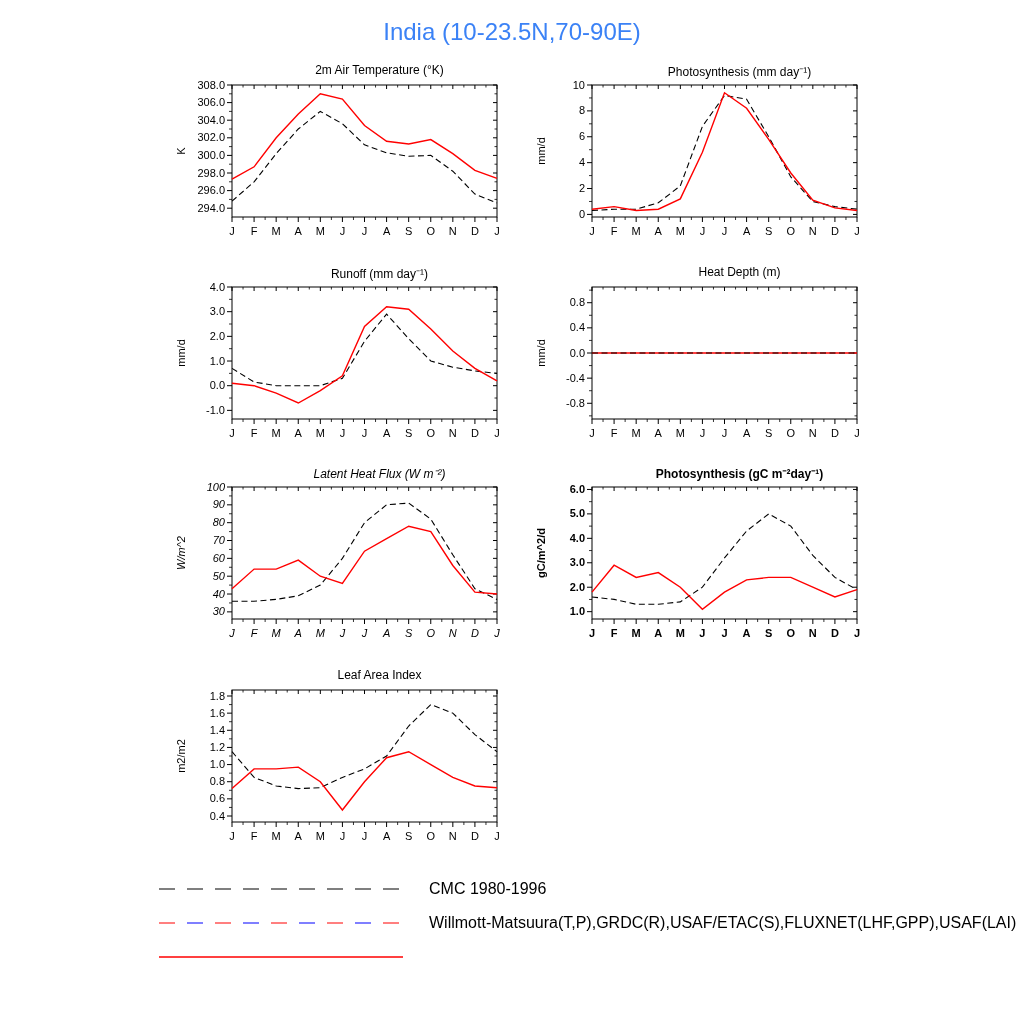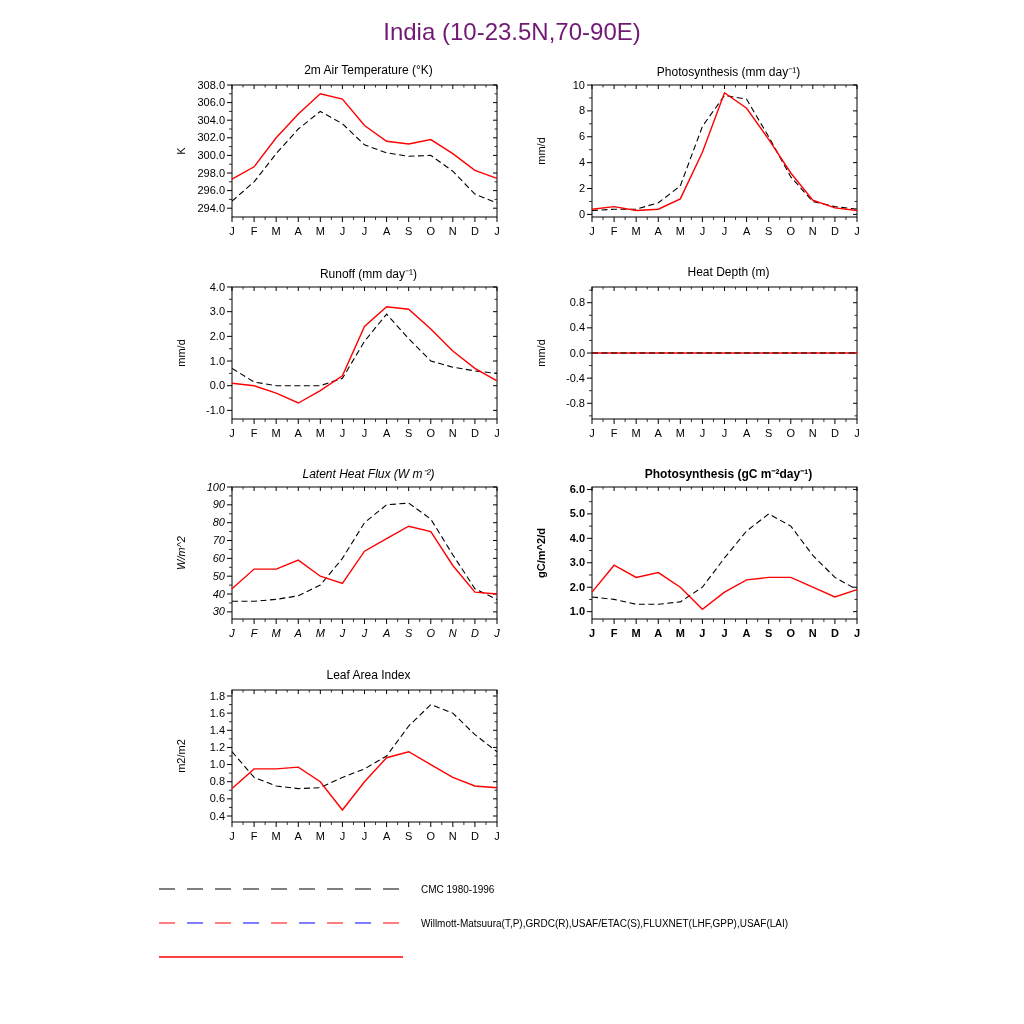--- a/index.html
+++ b/index.html
@@ -1,29 +1,29 @@
 <!DOCTYPE html>
 <html><head>
 <meta charset="utf-8">
 <style>
   html,body{margin:0;padding:0;background:#ffffff;}
   .page{position:relative;width:1024px;height:1024px;background:#ffffff;overflow:hidden;
         font-family:"Liberation Sans",sans-serif;color:#000;}
   .main-title{position:absolute;top:18px;left:0;width:1024px;text-align:center;
-              font-size:24px;color:#701a75;}
+              font-size:24px;color:#3b82f6;}
   .chart-cell{position:absolute;width:360px;height:210px;}
-  .chart-title{position:absolute;left:79px;top:6px;width:265px;text-align:center;
+  .chart-title{position:absolute;left:90px;top:6px;width:265px;text-align:center;
                font-size:12px;white-space:nowrap;}
   .chart-ylabel{position:absolute;left:24px;top:94px;transform:translate(-50%,-50%) rotate(-90deg);
                 font-size:11px;white-space:nowrap;}
   .chart-svg{position:absolute;left:0;top:0;}
   .chart-svg text{font-family:"Liberation Sans",sans-serif;fill:#000;}
   .legend{position:absolute;left:157px;top:878px;}
   .legend-row{display:flex;align-items:center;height:22px;margin-bottom:12px;}
-  .legend-label{font-size:10px;margin-left:16px;white-space:nowrap;}
+  .legend-label{font-size:16px;margin-left:24px;white-space:nowrap;}
 </style>
 </head>
 <body>
 
 <div class="page">
 
   <div class="main-title">India (10-23.5N,70-90E)</div>
 
   <div class="chart-cell" style="left:157px;top:57px;">
     <div class="chart-title">2m Air Temperature (°K)</div>

